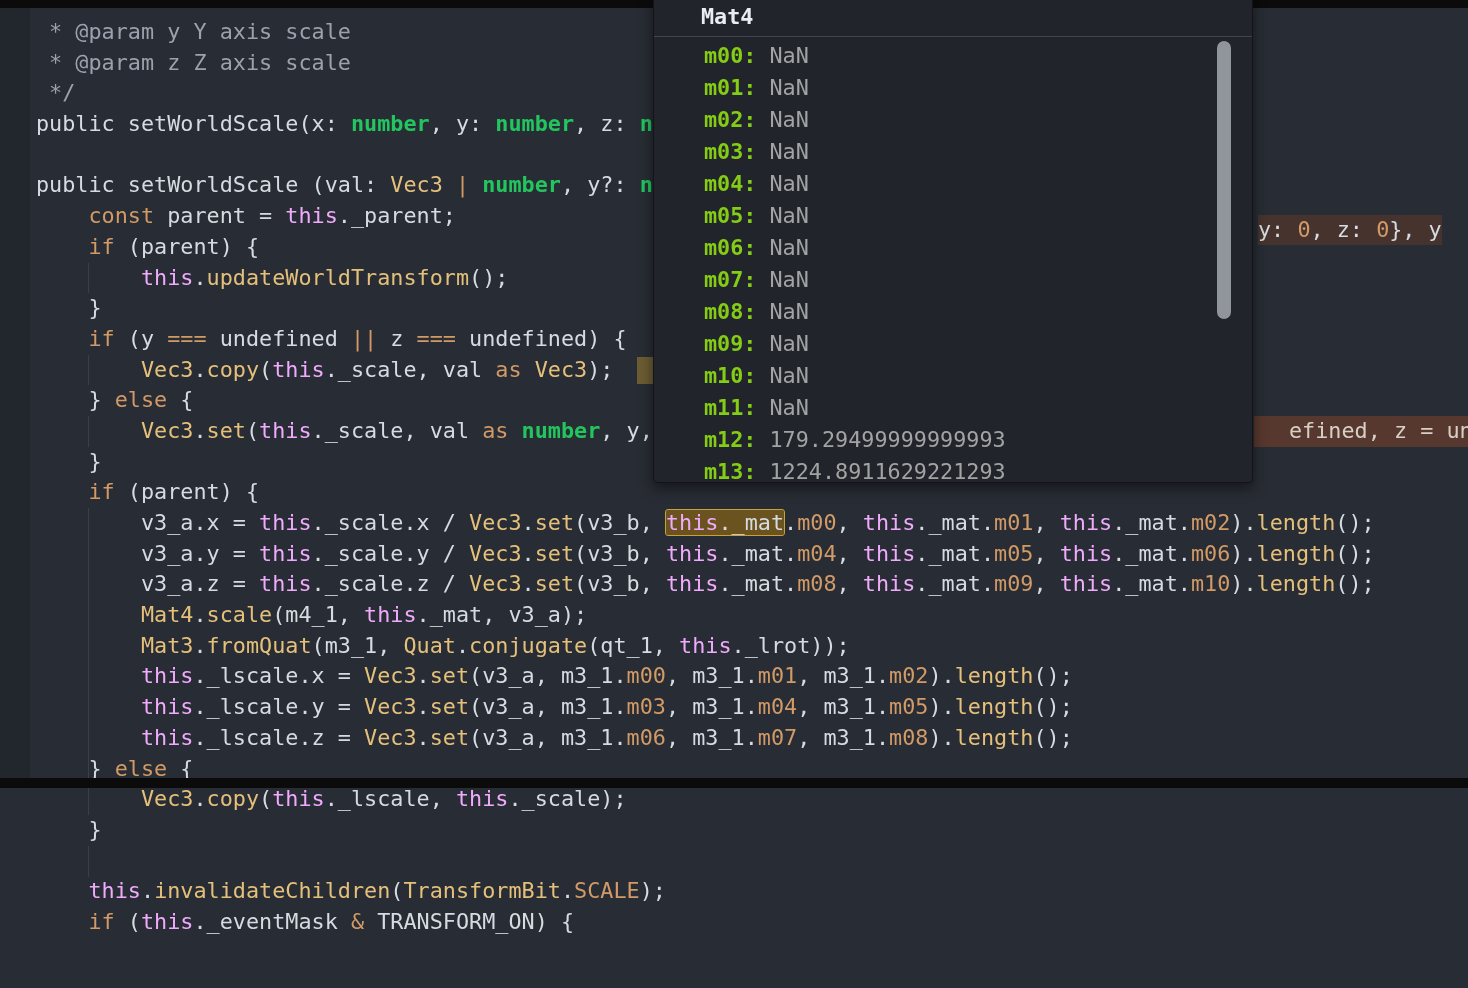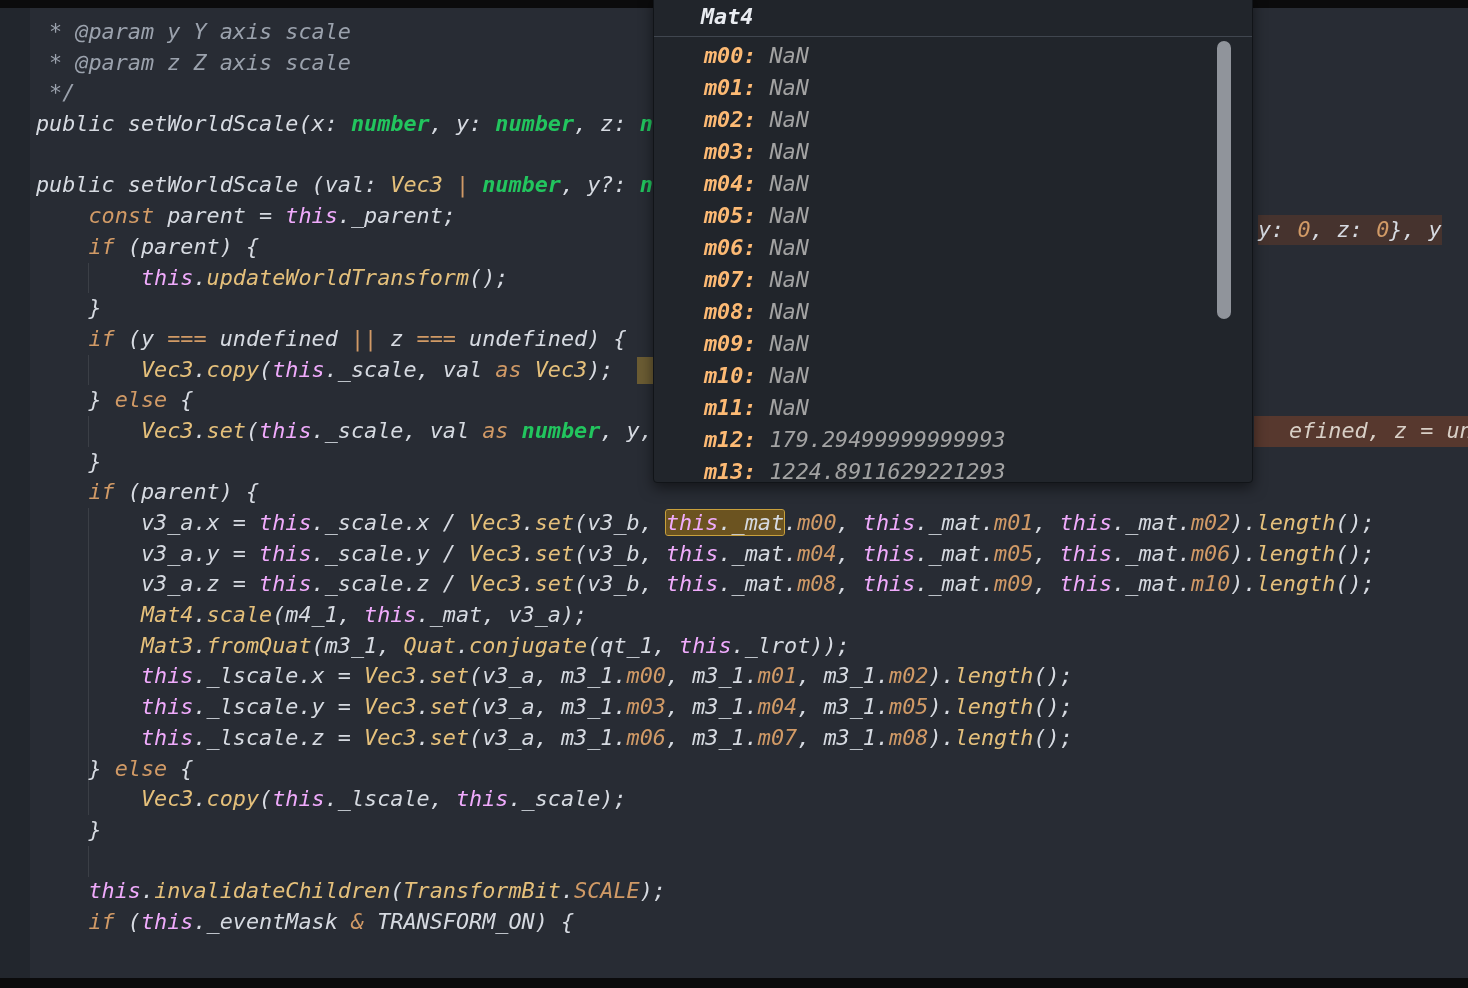--- a/index.html
+++ b/index.html
@@ -1,18 +1,18 @@
 <!DOCTYPE html>
 <html><head>
 <meta charset="utf-8">
 <style>
   * { margin:0; padding:0; box-sizing:border-box; }
   html,body { width:1468px; height:988px; overflow:hidden; background:#282c34;
               font-family:"DejaVu Sans Mono","Liberation Mono",monospace; }
-  .editor { position:absolute; inset:0; width:1468px; height:988px;font-style:italic; }
+  .editor { position:absolute; inset:0; width:1468px; height:788px; }
   .gutter { position:absolute; left:0; top:0; width:30px; height:100%; background:#22262d; z-index:1; }
   .topbar { position:absolute; left:0; top:0; width:100%; height:8px; background:#0b0b0c; z-index:6; }
   .bottombar { position:absolute; left:0; bottom:0; width:100%; height:10px; background:#0b0b0c; z-index:6; }
 
   .code { position:absolute; left:0; top:17px; font-size:21.8px; line-height:30.7px; color:#d6dae1; z-index:2; }
   .line { height:30.7px; white-space:pre; padding-left:36px; }
   .tok.pl { color:#d6dae1; }
   .tok.cm { color:#9ba2ad; }
   .tok.kw { color:#d19a66; }
   .tok.th { color:#f0abfc; }
@@ -30,21 +30,21 @@
   .frag.f-strong { background:#57382e; }
   .frag.f-box    { background:#6b5c33; }
 
   .popup { position:absolute; left:653px; top:-6px; width:600px; height:489px;
            background:#21252b; border:1px solid #111418; border-radius:4px;
            box-shadow:0 5px 14px rgba(0,0,0,0.5); z-index:20; font-size:21.8px; }
   .popup-header { height:42px; display:flex; align-items:flex-end; padding:0 0 7px 47px;
                   border-bottom:1px solid #40464f; font-weight:bold; color:#e9ecf1; }
   .popup-body { position:relative; height:447px; overflow:hidden; padding-top:3px; }
   .prow { height:32px; line-height:32px; padding-left:50px; white-space:pre; }
-  .pname { font-weight:bold; color:#fdba74; }
+  .pname { font-weight:bold; color:#84cc16; }
   .pval { color:#a3a3a3; margin-left:13px; }
   .scroll-thumb { position:absolute; left:563px; top:46px; width:14px; height:278px;
                   background:#90949b; border-radius:7px; z-index:21; }
 </style>
 </head>
 <body>
 
 <div class="editor">
   <div class="gutter"></div>
 

